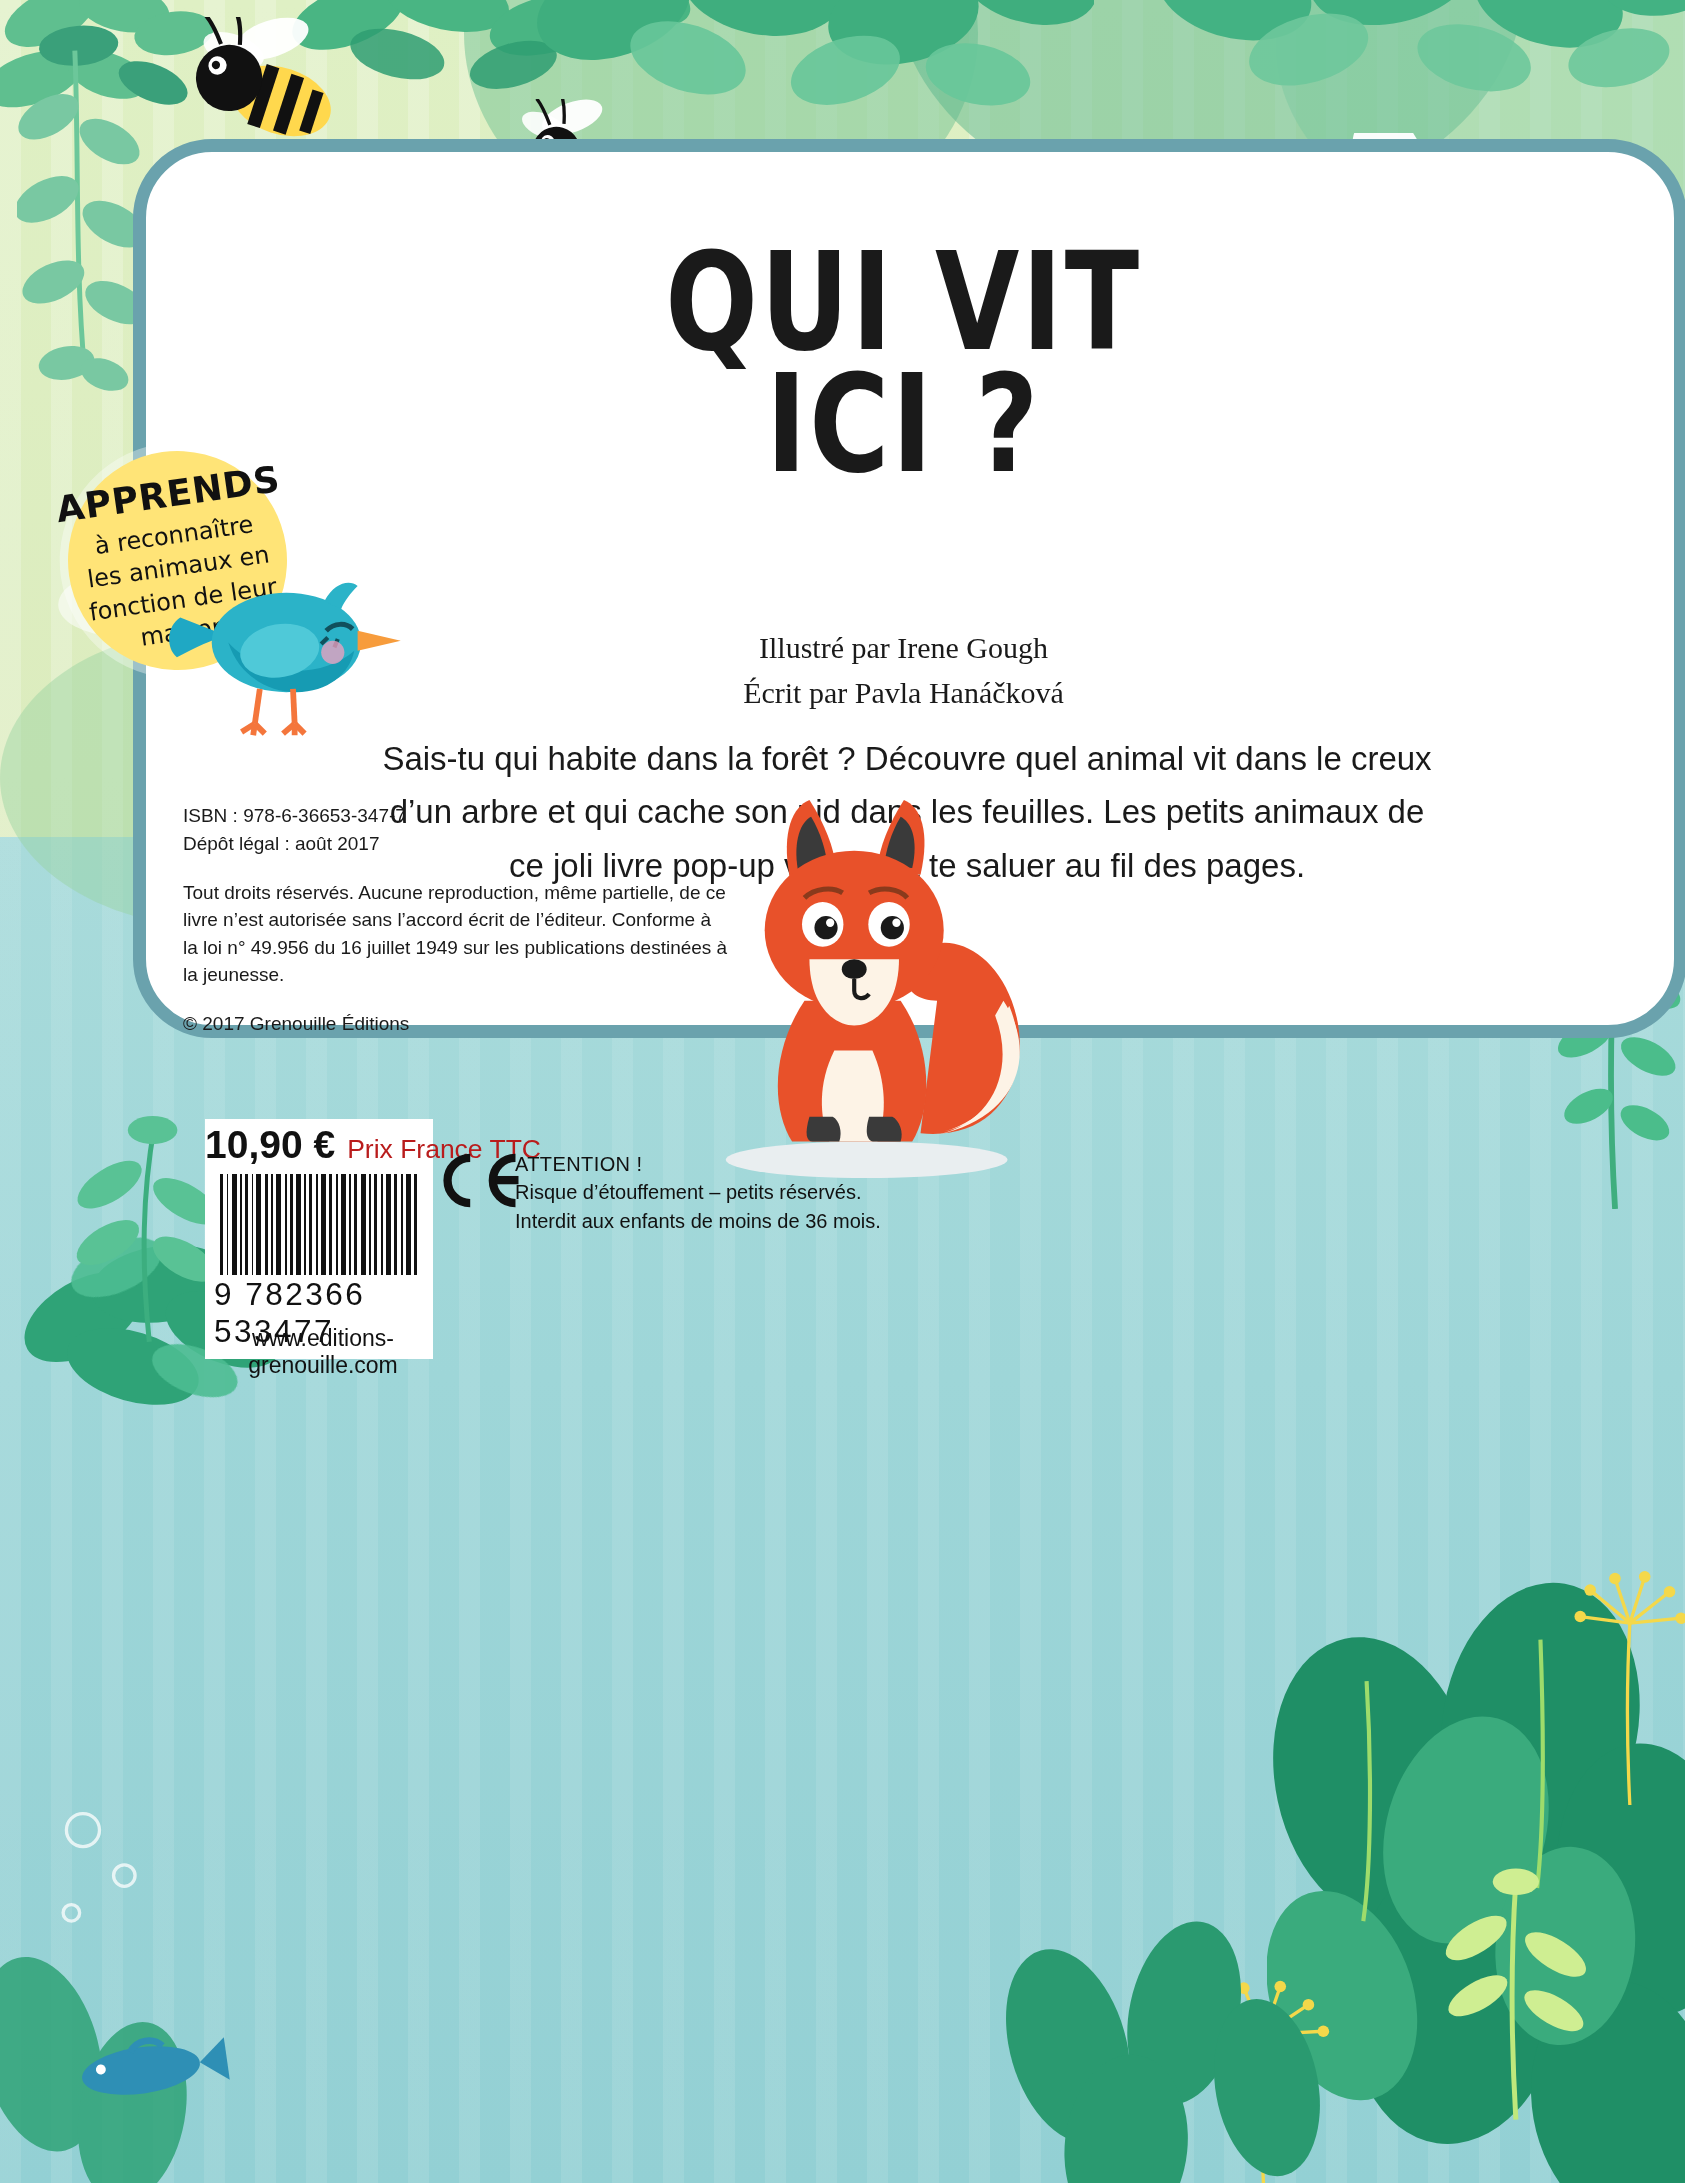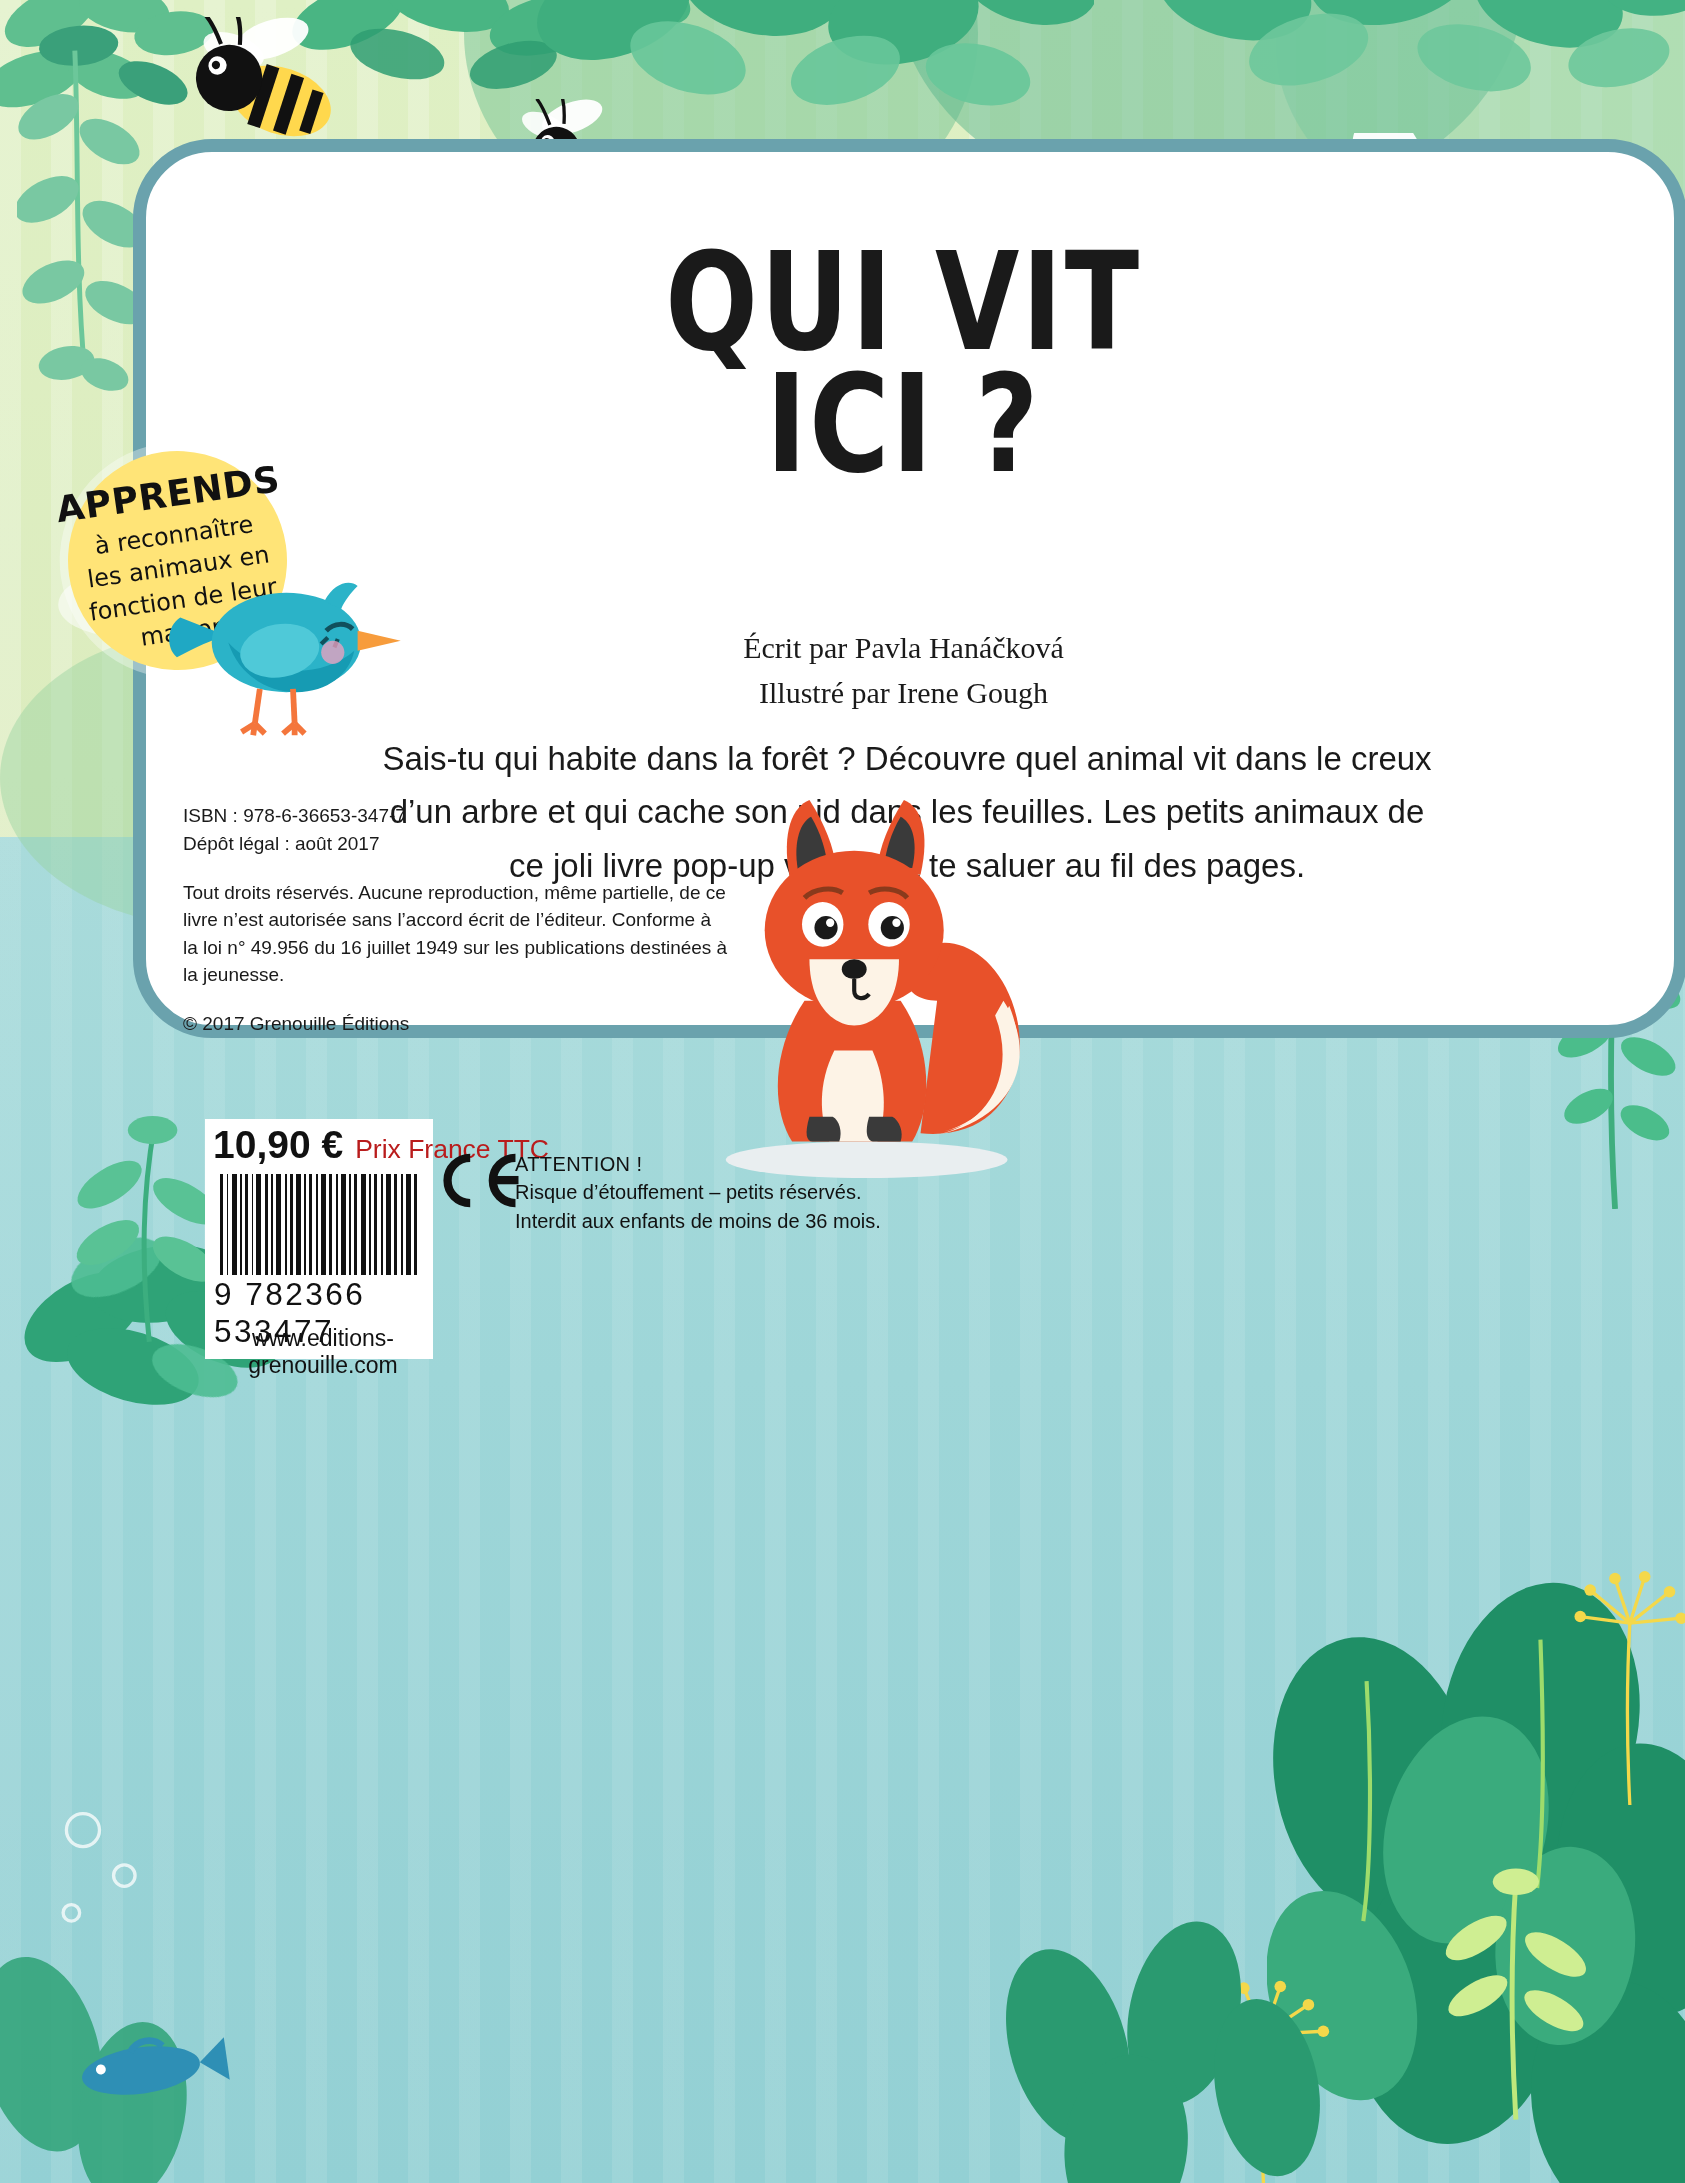--- a/index.html
+++ b/index.html
@@ -210,21 +210,20 @@
     left: 205px;
     top: 1123px;
     width: 348px;
     white-space: nowrap;
   }
   #price-row .price {
     font-family: "Liberation Sans", sans-serif;
     font-weight: bold;
     font-size: 39px;
     color: #111;
-    padding-left: 8px;
   }
   #price-row .price-note {
     font-family: "Liberation Sans", sans-serif;
     font-size: 26.5px;
     color: #b91c1c;
     margin-left: 8.3px;
   }
   #barcode {
     position: absolute;
     left: 220px;
@@ -582,22 +581,22 @@
   </svg>
 
   <div id="card"></div>
 
   <div id="card-inner">
 
     <div class="title-main">QUI VIT</div>
     <div class="title-line2">ICI ?</div>
 
     <div class="credits">
+      <div>Illustré par Irene Gough</div>
       <div>Écrit par Pavla Hanáčková</div>
-      <div>Illustré par Irene Gough</div>
     </div>
 
     <div class="blurb">Sais-tu qui habite dans la forêt ? Découvre quel animal vit dans le creux d’un arbre et qui cache son nid dans les feuilles. Les petits animaux de ce joli livre pop-up viendront te saluer au fil des pages.</div>
 
     <div class="legal">
       <p class="tight">
         <span>ISBN : 978-6-36653-347-7</span><br>
         <span>Dépôt légal : août 2017</span>
       </p>
       <p>Tout droits réservés. Aucune reproduction, même partielle, de ce livre n’est autorisée sans l’accord écrit de l’éditeur. Conforme à la loi n° 49.956 du 16 juillet 1949 sur les publications destinées à la jeunesse.</p>

